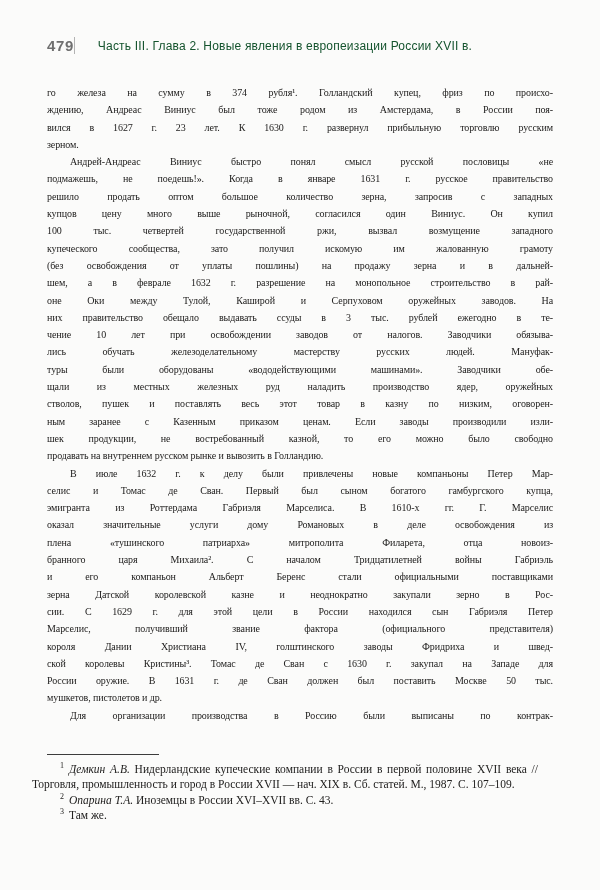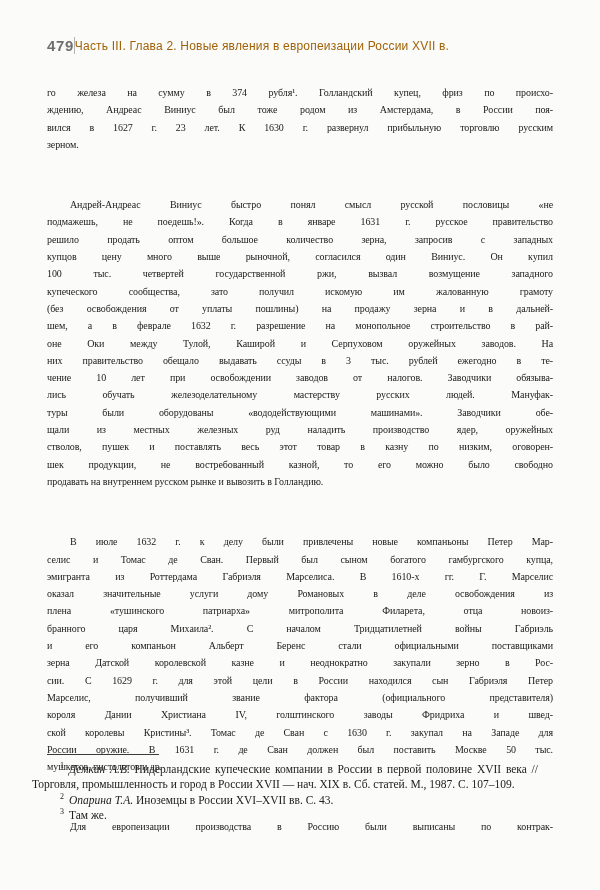--- a/index.html
+++ b/index.html
@@ -17,34 +17,34 @@
   .header {
     position: absolute; top: 37px; left: 47px; right: 47px;
     display: flex; align-items: center; gap: 0;
     font-family: "Liberation Sans", sans-serif;
     white-space: nowrap;
   }
   .page-num {
     font-size: 15px; font-weight: 600; color: #6f6f6f; letter-spacing: 0.6px;
   }
   .hdr-bar { width: 1px; height: 17px; background: #b3b3b3; flex: 0 0 auto; }
-  .hdr-title { font-size: 12px; color: #a16207; letter-spacing: 0.2px; }
+  .hdr-title { font-size: 12px; color: #14532d; letter-spacing: 0.2px; margin-left: 23px; }
 
   
   .body-text {
     position: absolute; top: 84px; left: 47px; width: 506px;
     font-size: 10px; letter-spacing: -0.1px;
   }
   .line {
     height: 17.3px; line-height: 17.3px;
     text-align: justify; text-align-last: justify;
     overflow: hidden;
   }
   .line.last { text-align: left; text-align-last: left; }
-  .line.indent { padding-left: 23px; margin-top: 43px; }
+  .line.indent { padding-left: 23px; }
 
   
   .footnote-rule {
     position: absolute; top: 754px; left: 47px;
     width: 112px; height: 1px; background: #3c3c3c;
   }
   .footnotes {
     position: absolute; top: 762px; left: 32px; width: 506px;
     font-size: 11.5px; line-height: 15.4px;
   }
@@ -80,37 +80,38 @@
       <div class="line">купеческого сообщества, зато получил искомую им жалованную грамоту</div>
       <div class="line">(без освобождения от уплаты пошлины) на продажу зерна и в дальней-</div>
       <div class="line">шем, а в феврале 1632 г. разрешение на монопольное строительство в рай-</div>
       <div class="line">оне Оки между Тулой, Каширой и Серпуховом оружейных заводов. На</div>
       <div class="line">них правительство обещало выдавать ссуды в 3 тыс. рублей ежегодно в те-</div>
       <div class="line">чение 10 лет при освобождении заводов от налогов. Заводчики обязыва-</div>
       <div class="line">лись обучать железоделательному мастерству русских людей. Мануфак-</div>
       <div class="line">туры были оборудованы «вододействующими машинами». Заводчики обе-</div>
       <div class="line">щали из местных железных руд наладить производство ядер, оружейных</div>
       <div class="line">стволов, пушек и поставлять весь этот товар в казну по низким, оговорен-</div>
+      <div class="line">ным заранее с Казенным приказом ценам. Если заводы производили изли-</div>
       <div class="line">шек продукции, не востребованный казной, то его можно было свободно</div>
       <div class="line last">продавать на внутреннем русском рынке и вывозить в Голландию.</div>
       <div class="line indent">В июле 1632 г. к делу были привлечены новые компаньоны Петер Мар-</div>
       <div class="line">селис и Томас де Сван. Первый был сыном богатого гамбургского купца,</div>
       <div class="line">эмигранта из Роттердама Габриэля Марселиса. В 1610-х гг. Г. Марселис</div>
       <div class="line">оказал значительные услуги дому Романовых в деле освобождения из</div>
       <div class="line">плена «тушинского патриарха» митрополита Филарета, отца новоиз-</div>
       <div class="line">бранного царя Михаила². С началом Тридцатилетней войны Габриэль</div>
       <div class="line">и его компаньон Альберт Беренс стали официальными поставщиками</div>
       <div class="line">зерна Датской королевской казне и неоднократно закупали зерно в Рос-</div>
       <div class="line">сии. С 1629 г. для этой цели в России находился сын Габриэля Петер</div>
       <div class="line">Марселис, получивший звание фактора (официального представителя)</div>
       <div class="line">короля Дании Христиана IV, голштинского заводы Фридриха и швед-</div>
       <div class="line">ской королевы Кристины³. Томас де Сван с 1630 г. закупал на Западе для</div>
       <div class="line">России оружие. В 1631 г. де Сван должен был поставить Москве 50 тыс.</div>
       <div class="line last">мушкетов, пистолетов и др.</div>
-      <div class="line indent">Для европеизации производства в Россию были выписаны по контрак-</div>
+      <div class="line indent">Для организации производства в Россию были выписаны по контрак-</div>
     </div>
 
   <div class="footnote-rule"></div>
 
   <div class="footnotes">
       <p class="footnote"><sup>1</sup><i>Демкин А.В. </i>Нидерландские купеческие компании в России в первой половине XVII века // Торговля, промышленность и город в России XVII — нач. XIX в. Сб. статей. М., 1987. С. 107–109.</p>
       <p class="footnote"><sup>2</sup><i>Опарина Т.А. </i>Иноземцы в России XVI–XVII вв. С. 43.</p>
       <p class="footnote"><sup>3</sup>Там же.</p>
     </div>
 

